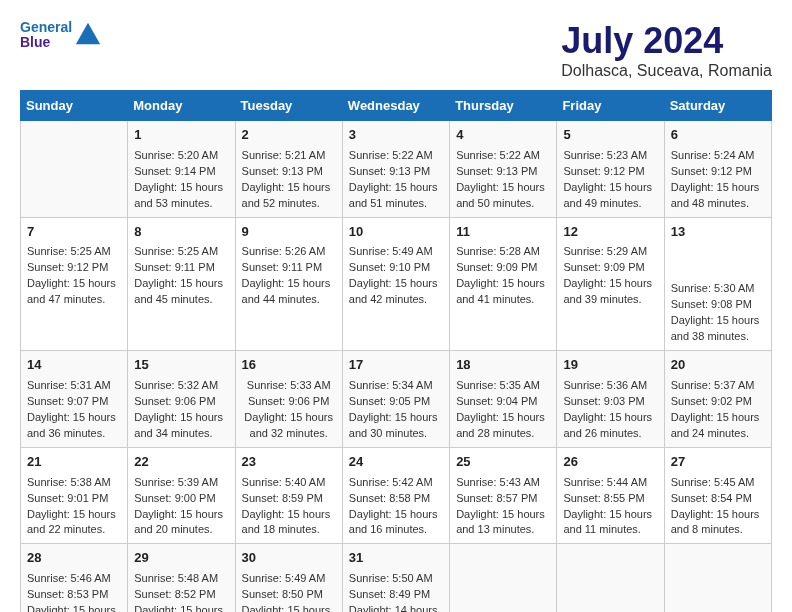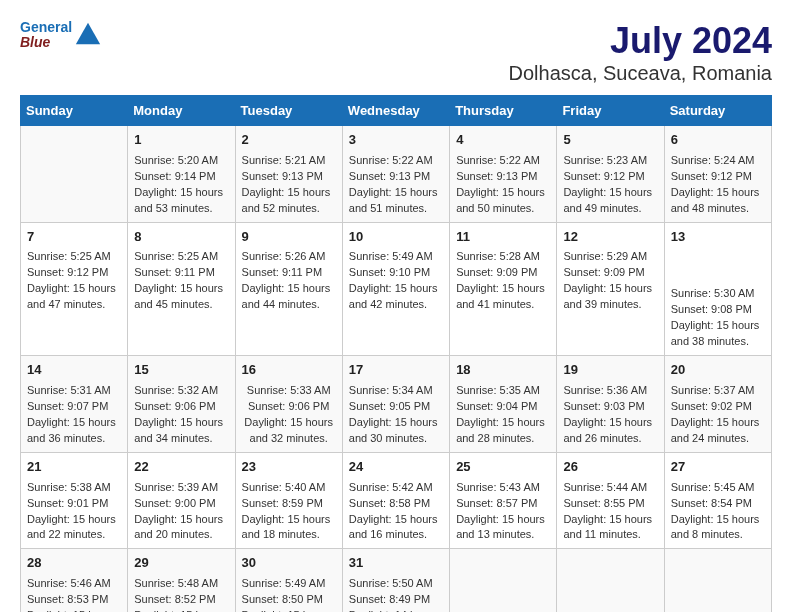--- a/index.html
+++ b/index.html
@@ -28,29 +28,28 @@
     }
     .logo-text span {
       color: #1a6eb5;
     }
     .logo-icon {
       width: 28px;
       height: 28px;
       margin-left: 2px;
     }
     .title-block {
-      text-align: right;
     }
     .month-year {
       font-size: 36px;
       color: #1a1a6e;
       font-weight: bold;
     }
     .location {
-      font-size: 20px;
+      font-size: 16px;
       color: #333;
     }
     table {
       width: 100%;
       border-collapse: collapse;
       font-size: 11px;
     }
     thead tr th {
       background-color: #1a6eb5;
       color: #fff;
@@ -89,21 +88,21 @@
   </style>
 </head>
 <body>
 
 <div class="header">
   <div class="logo">
     <div>
       <div style="display:flex;align-items:center;">
         <div class="logo-text">
           <span>General</span><br>
-          <span style="color:#7f1d1d;font-style:italic;">Blue</span>
+          <span style="color:#4c1d95;">Blue</span>
         </div>
         <svg class="logo-icon" viewBox="0 0 30 30">
           <polygon points="15,2 28,25 2,25" fill="#1a6eb5"></polygon>
         </svg>
       </div>
     </div>
   </div>
   <div class="title-block">
     <div class="month-year">July 2024</div>
     <div class="location">Dolhasca, Suceava, Romania</div>

